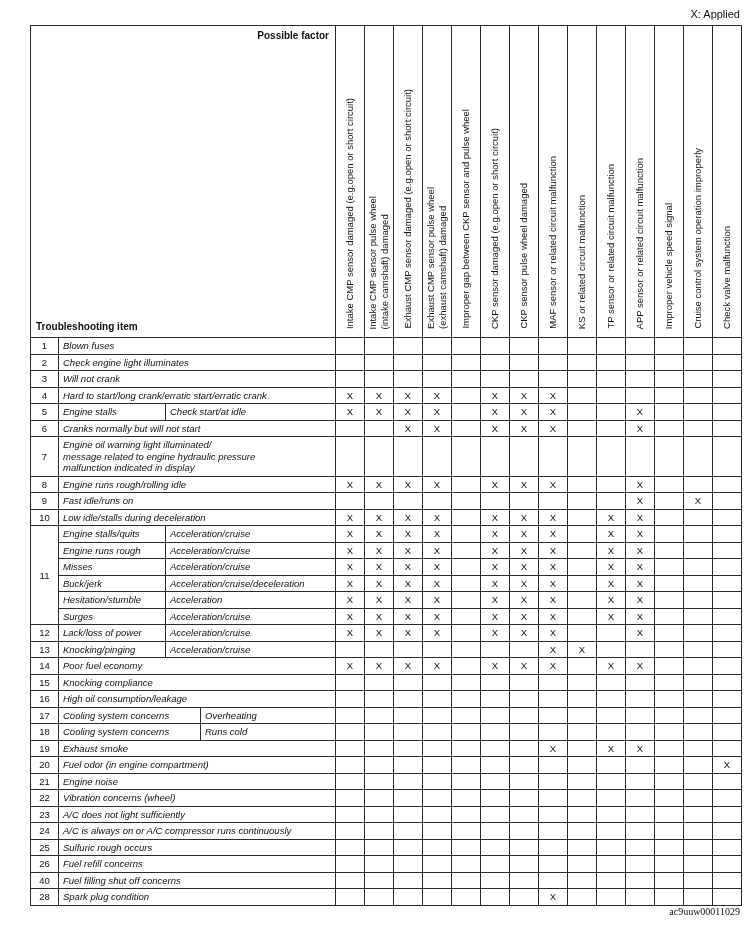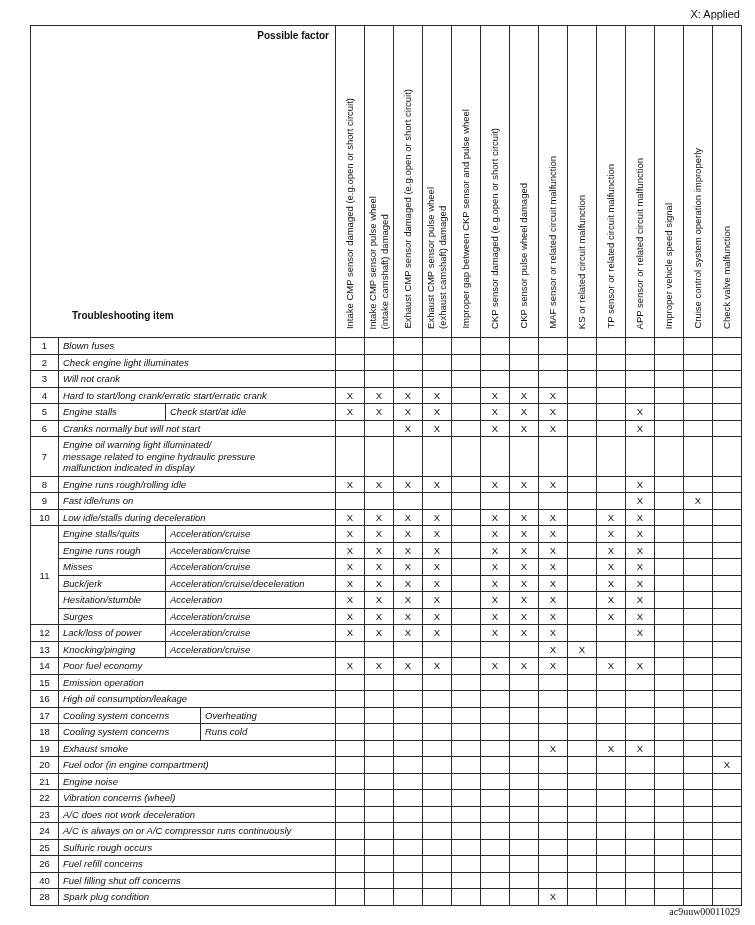--- a/index.html
+++ b/index.html
@@ -41,25 +41,24 @@
   }
   .pf-label {
     position: absolute;
     top: 4px;
     right: 6px;
     font-size: 10px;
     font-weight: bold;
   }
   .ti-label {
     position: absolute;
-    bottom: 16px;
+    bottom: 5px;
     left: 5px;
     font-size: 10px;
     font-weight: bold;
-    margin-left: 36px;
   }
   th.factor-head {
     height: 312px;
     vertical-align: bottom;
     text-align: center;
     font-weight: normal;
   }
   .vtext {
     display: inline-block;
     writing-mode: vertical-rl;
@@ -495,21 +494,21 @@
           <td class="mark">X</td>
           <td class="mark"></td>
           <td class="mark">X</td>
           <td class="mark">X</td>
           <td class="mark"></td>
           <td class="mark"></td>
           <td class="mark"></td>
         </tr>
         <tr>
           <td class="num">15</td>
-          <td class="item" colspan="3">Emission operation</td>
+          <td class="item" colspan="3">Knocking compliance</td>
           <td class="mark"></td>
           <td class="mark"></td>
           <td class="mark"></td>
           <td class="mark"></td>
           <td class="mark"></td>
           <td class="mark"></td>
           <td class="mark"></td>
           <td class="mark"></td>
           <td class="mark"></td>
           <td class="mark"></td>
@@ -641,21 +640,21 @@
           <td class="mark"></td>
           <td class="mark"></td>
           <td class="mark"></td>
           <td class="mark"></td>
           <td class="mark"></td>
           <td class="mark"></td>
           <td class="mark"></td>
         </tr>
         <tr>
           <td class="num">23</td>
-          <td class="item" colspan="3">A/C does not work deceleration</td>
+          <td class="item" colspan="3">A/C does not light sufficiently</td>
           <td class="mark"></td>
           <td class="mark"></td>
           <td class="mark"></td>
           <td class="mark"></td>
           <td class="mark"></td>
           <td class="mark"></td>
           <td class="mark"></td>
           <td class="mark"></td>
           <td class="mark"></td>
           <td class="mark"></td>

